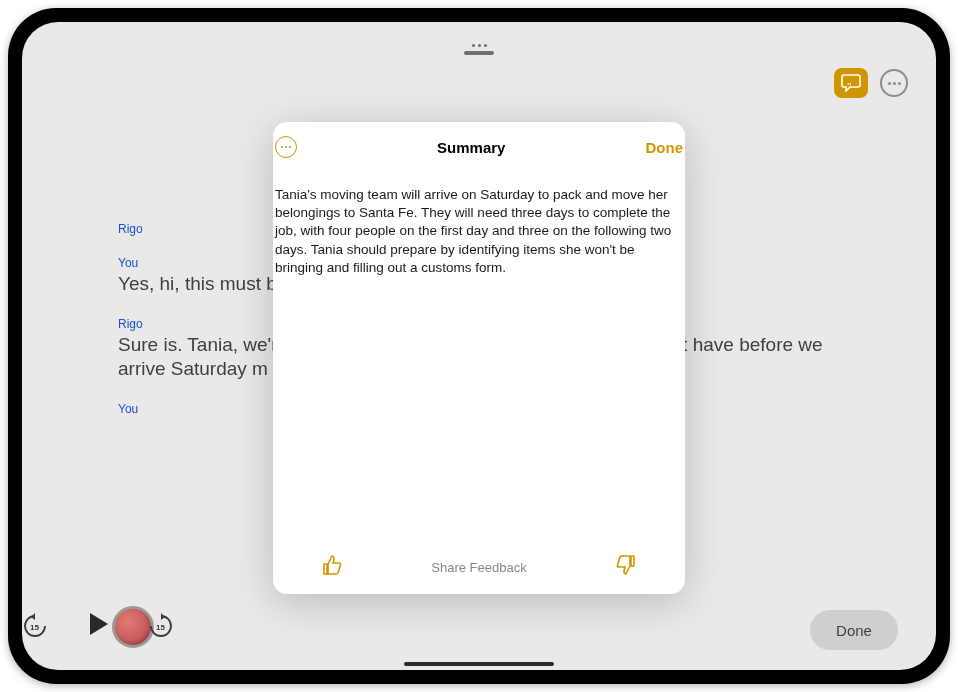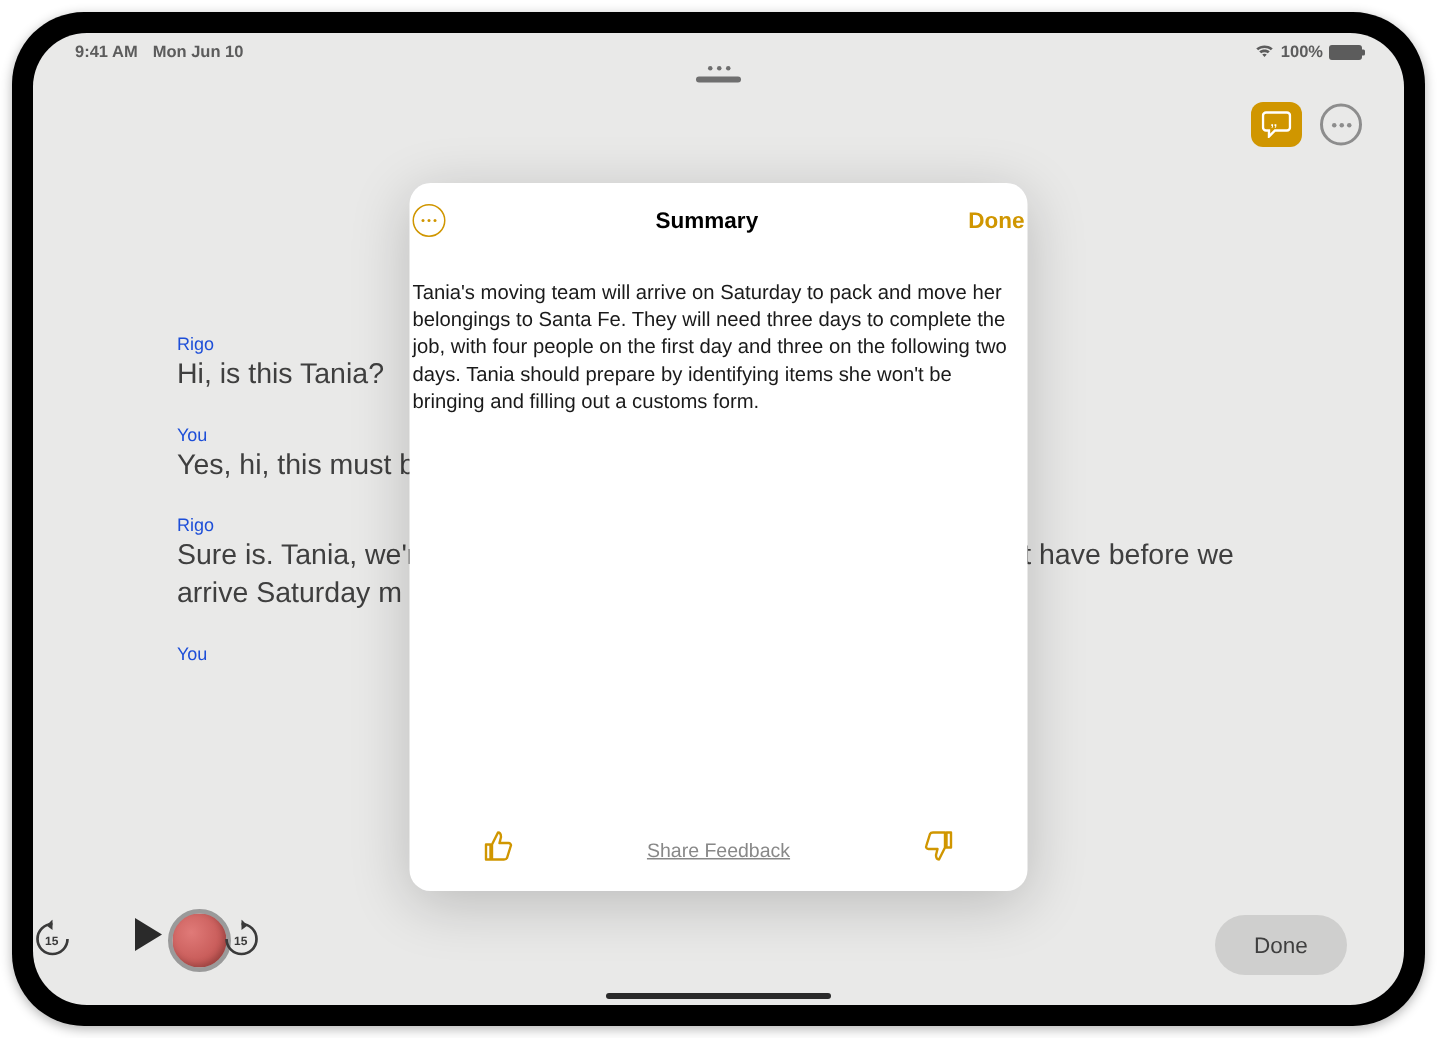--- a/index.html
+++ b/index.html
@@ -189,44 +189,29 @@
     line-height: 1.35;
     color: #1a1a1a;
   }
   .modal-foot {
     margin-top: auto;
     display: flex;
     align-items: center;
     justify-content: space-between;
     padding: 4px 46px 4px 46px;
   }
-  .share-fb { font-size: 13px; color: #888; text-decoration: underline; }
+  .share-fb { font-size: 13px; color: #888; }
   .thumb svg { width: 22px; height: 22px; }
 </style>
 </head>
 <body>
 
 <div class="device">
   <div class="screen">
 
-    <div class="statusbar">
-      <div class="sb-left">
-        <span>9:41 AM</span>
-        <span>Mon Jun 10</span>
-      </div>
-      <div class="sb-right">
-        <span>
-          <svg width="14" height="10" viewBox="0 0 14 10">
-              <path d="M7 9 L8.5 7.3 C7.7 6.6 6.3 6.6 5.5 7.3 Z M3.5 5.3 C5.4 3.6 8.6 3.6 10.5 5.3 L9.2 6.5 C8 5.5 6 5.5 4.8 6.5 Z M1.5 3.3 C4.5 0.6 9.5 0.6 12.5 3.3 L11.2 4.5 C9 2.5 5 2.5 2.8 4.5 Z" fill="#5c5c5c"></path>
-            </svg>
-        </span>
-        <span>100%</span>
-        <span class="batt"></span>
-      </div>
-    </div>
 
     <div class="topdots">
       <div class="dots3">
           <span></span>
           <span></span>
           <span></span>
         </div>
       <div class="pip"></div>
     </div>
 
@@ -240,21 +225,20 @@
       <div class="ellipsis-circle">
         <span></span>
           <span></span>
           <span></span>
       </div>
     </div>
 
     <div class="transcript">
       <div class="msg">
         <div class="speaker">Rigo</div>
-        <div class="line">Hi, is this Tania?</div>
       </div>
       <div class="msg">
         <div class="speaker">You</div>
         <div class="line">Yes, hi, this must be l</div>
       </div>
       <div class="msg">
         <div class="speaker">Rigo</div>
         <div class="line">Sure is. Tania, we're c                                                                             o chat with you beforehand to go ove                                                                         u might have before we arrive Saturday m</div>
       </div>
       <div class="msg">

